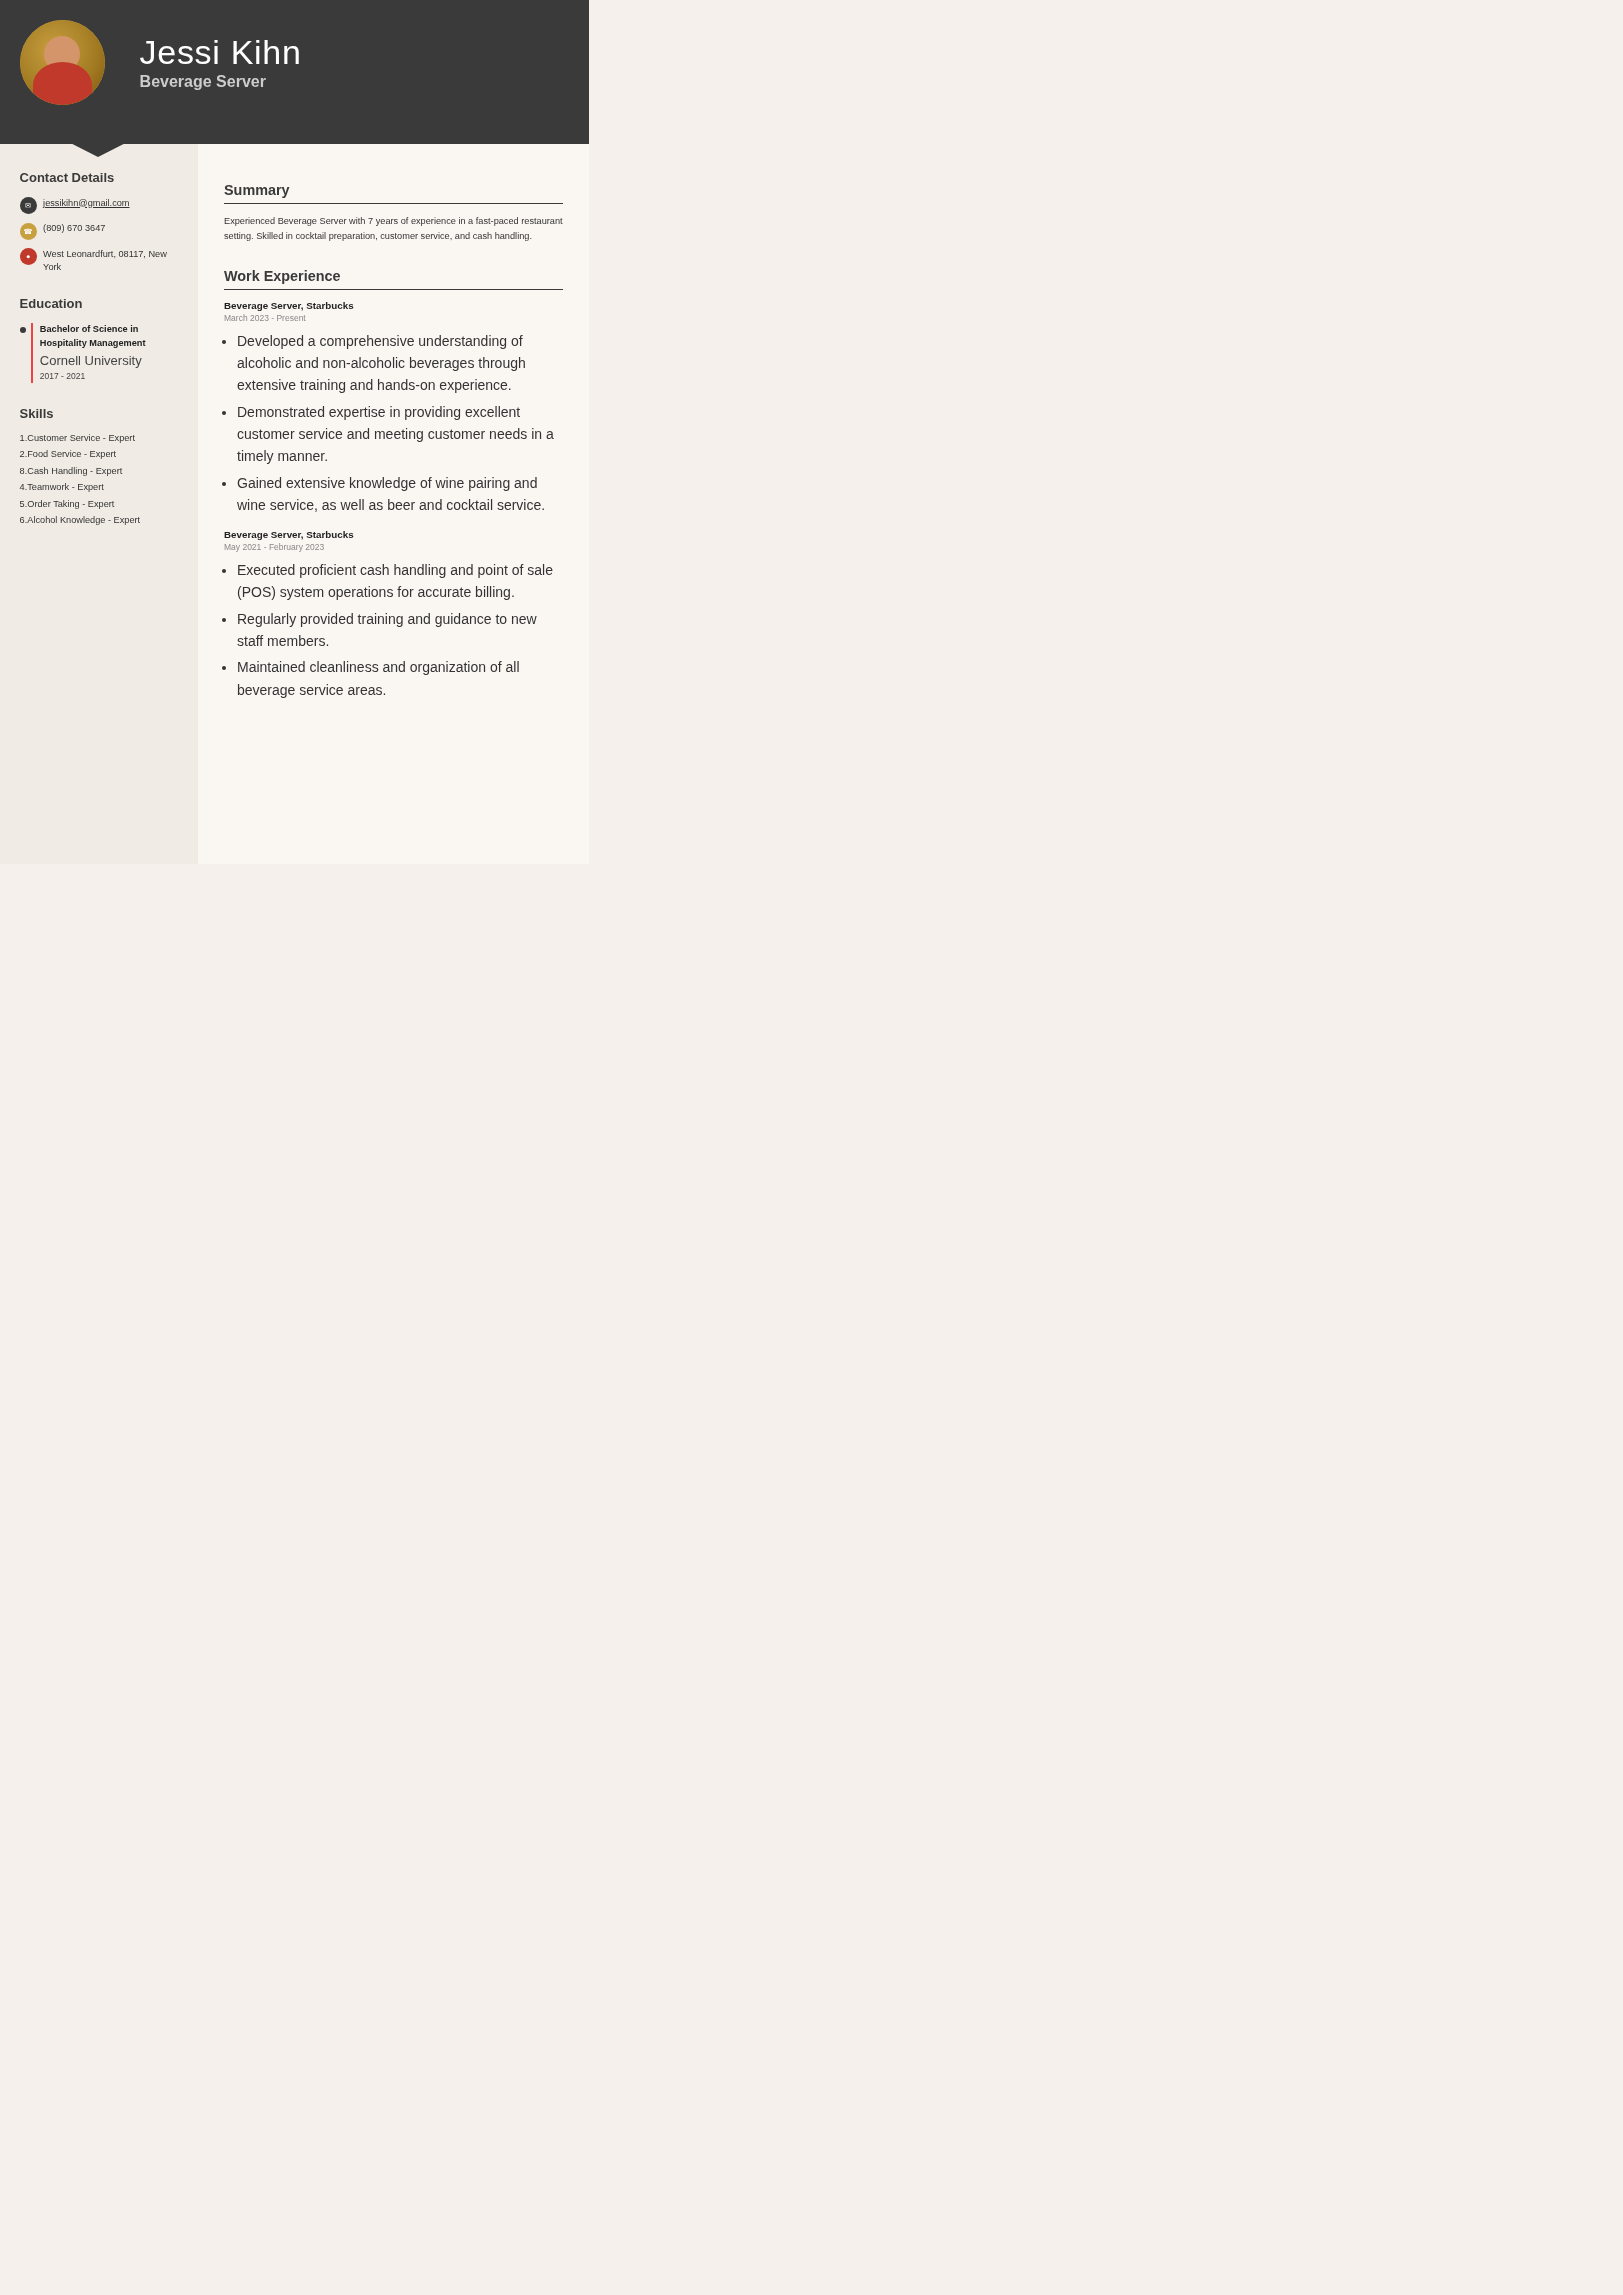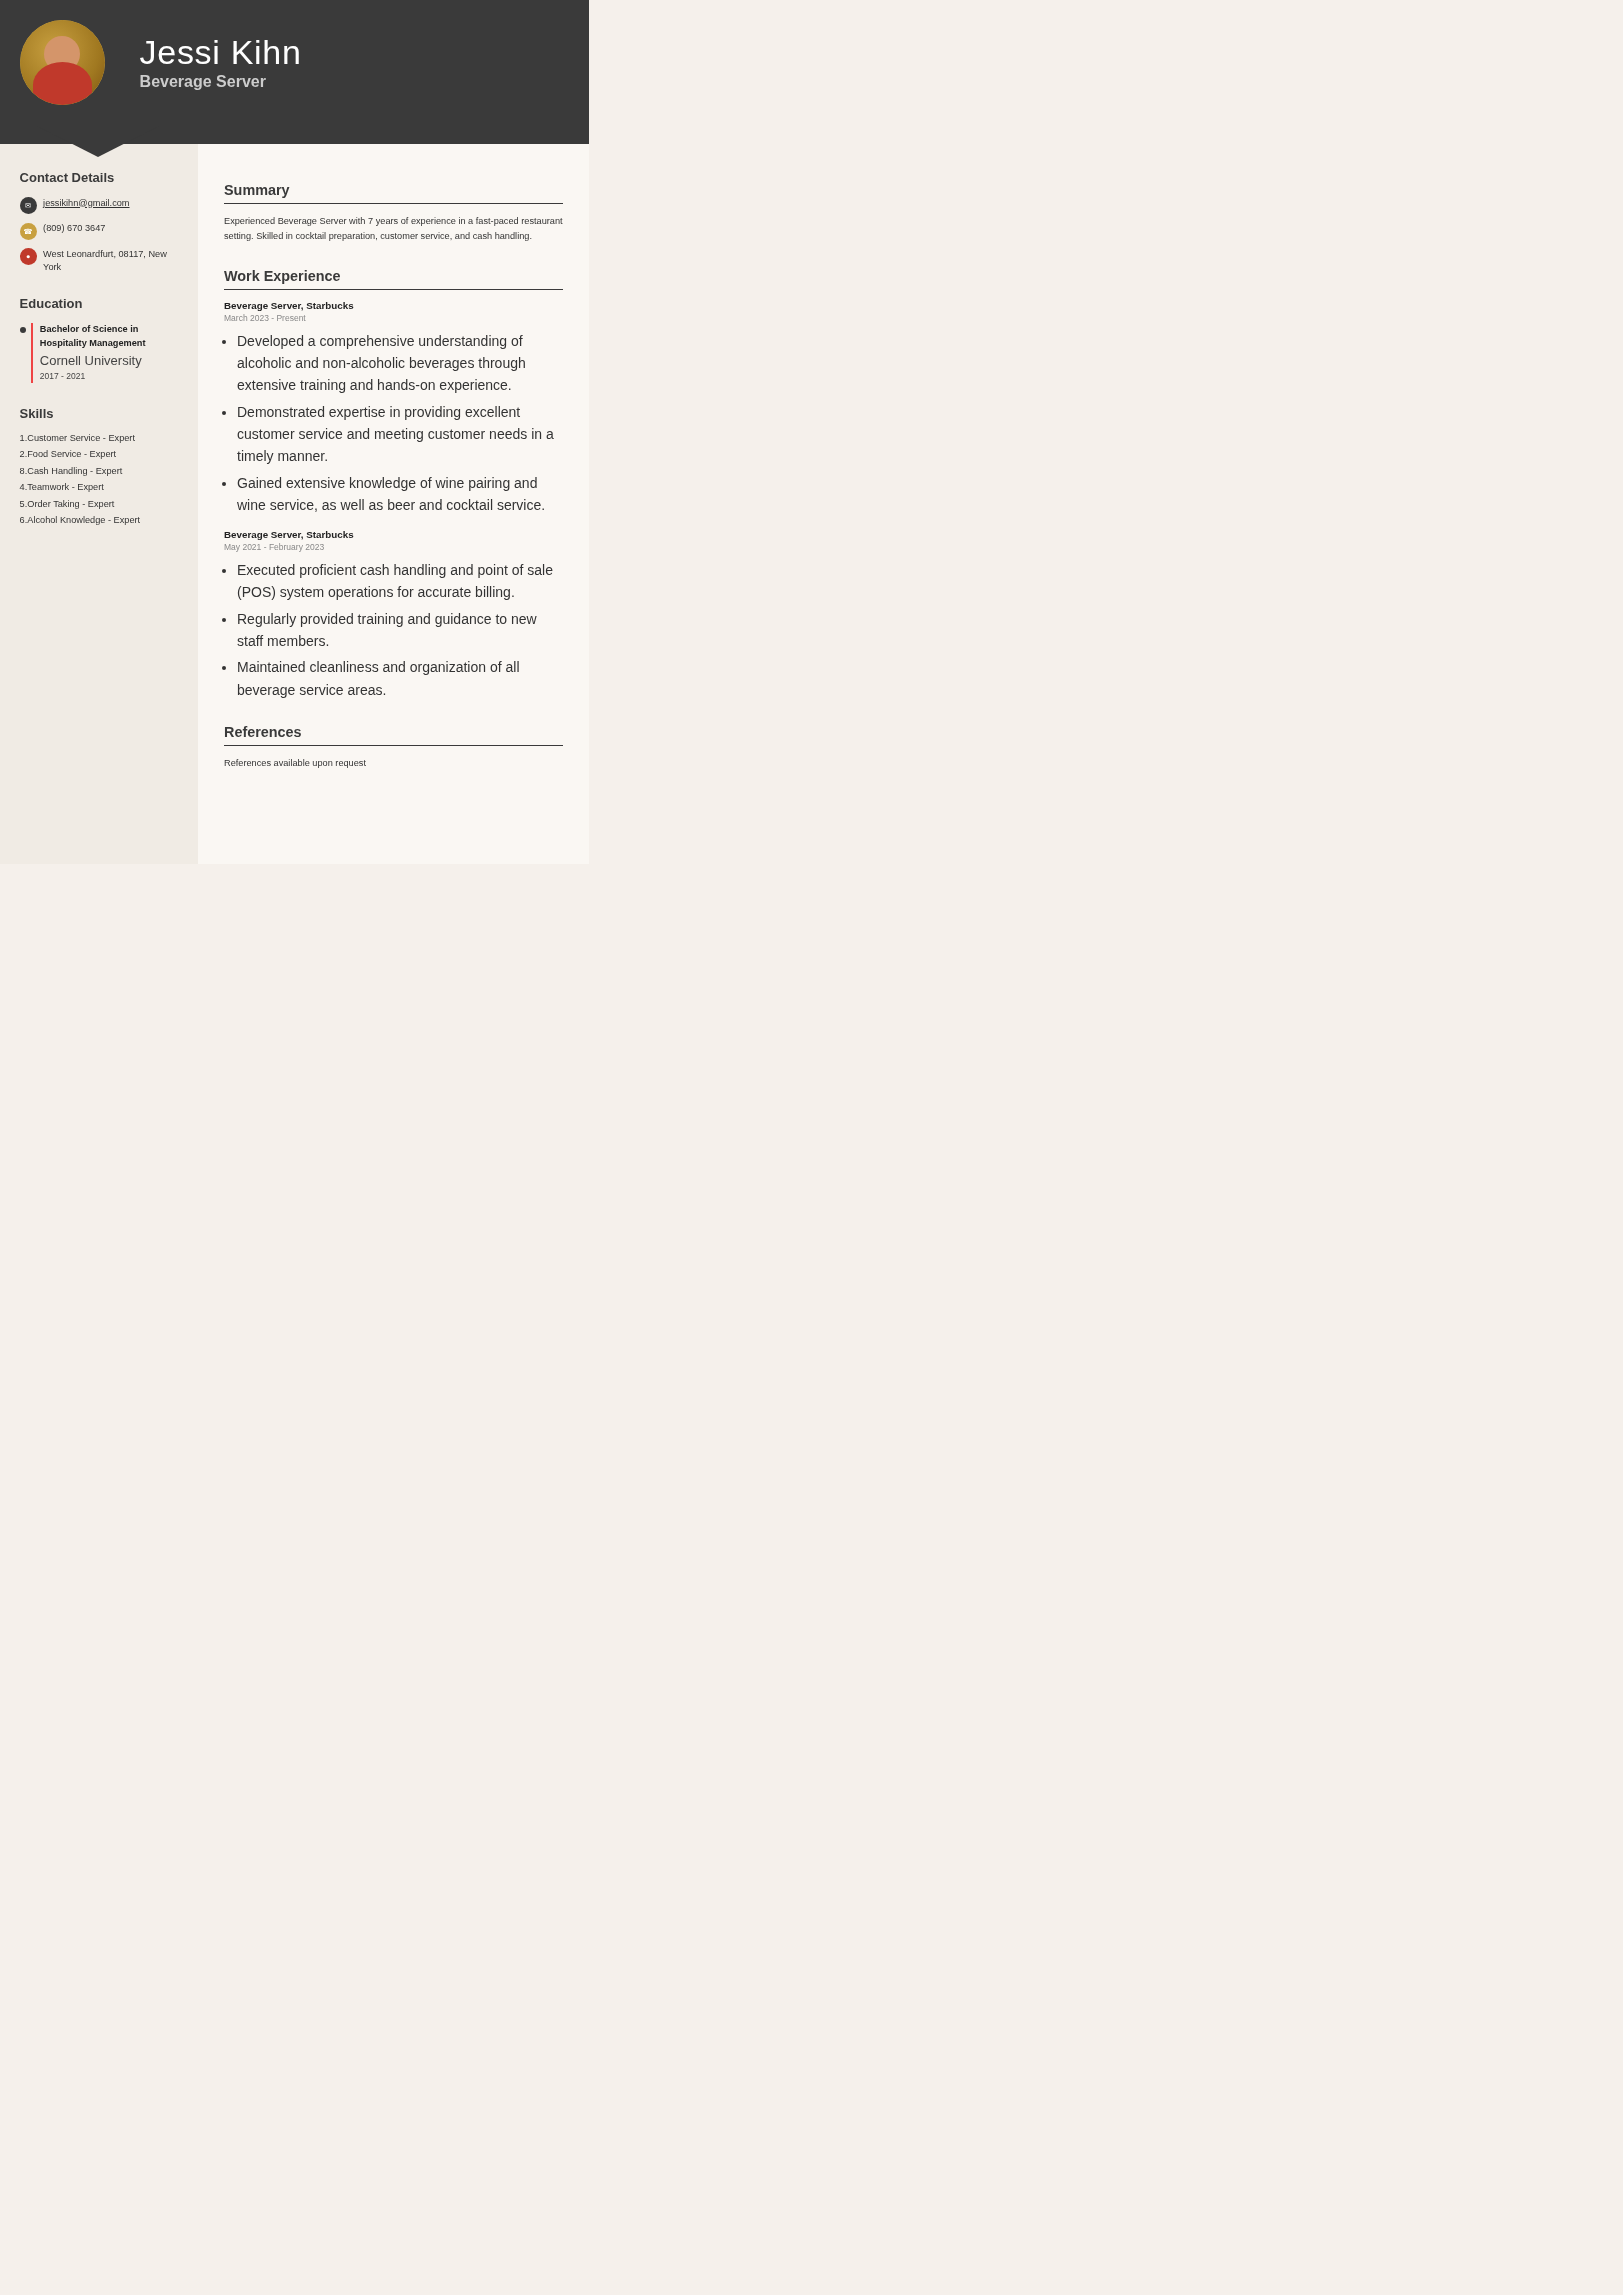--- a/index.html
+++ b/index.html
@@ -331,20 +331,16 @@
             <div class="job-dates">May 2021 - February 2023</div>
             <ul class="job-bullets">
               <li>Executed proficient cash handling and point of sale (POS) system operations for accurate billing.</li>
               <li>Regularly provided training and guidance to new staff members.</li>
               <li>Maintained cleanliness and organization of all beverage service areas.</li>
             </ul>
           </div>
         </div>
     </div>
 
-    <div class="content-section">
-      <div class="content-section-title">References</div>
-      <p class="references-text">References available upon request</p>
-    </div>
 
   </div>
 </div>
 
 
 </body></html>

